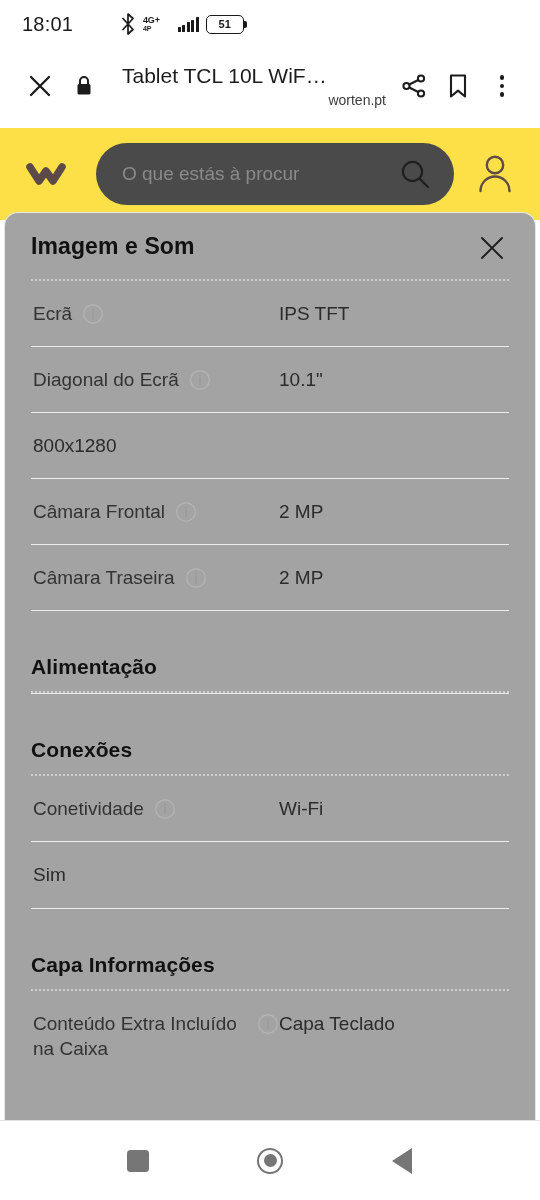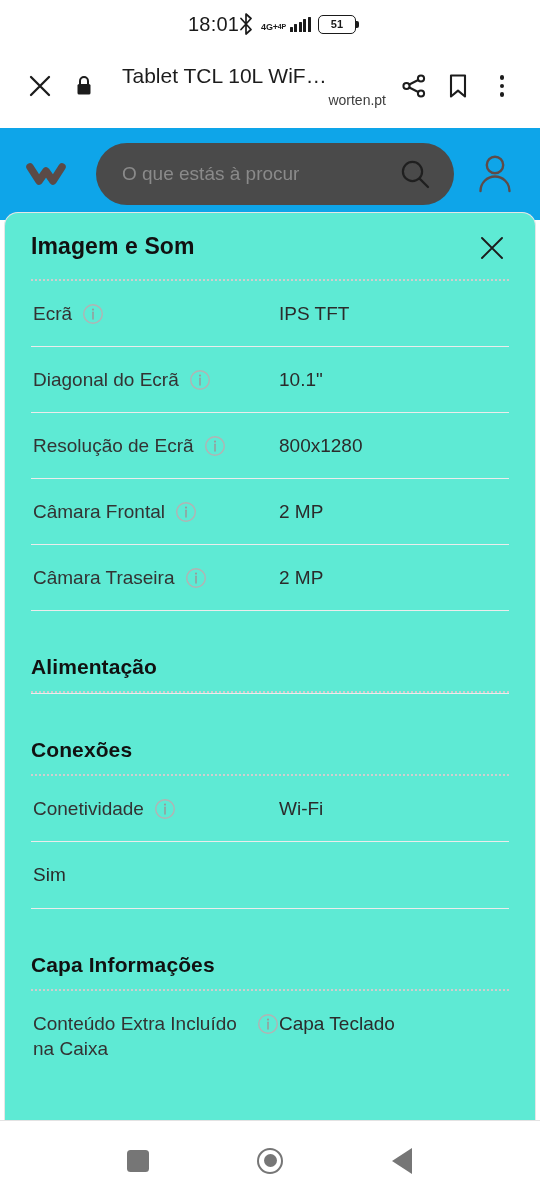--- a/index.html
+++ b/index.html
@@ -7,29 +7,30 @@
     width:540px; height:1200px;
     background:#ffffff;
     font-family:"Liberation Sans", sans-serif;
     overflow:hidden;
   }
   .screen { position:relative; width:540px; height:1200px; background:#ffffff; }
 
   
   .statusbar {
     height:48px; display:flex; align-items:center;
-    justify-content:center; padding:0 18px 0 22px;
+    justify-content:flex-start; padding:0 18px 0 22px;
     background:#ffffff;
+    gap:48px;
   }
   .clock { font-size:20px; color:#1a1a1a; letter-spacing:.2px; }
   .status-right { display:flex; align-items:center; gap:7px; }
   .bt-icon { width:15px; height:22px; display:block; }
   .net { display:flex; align-items:flex-end; gap:2px; }
-  .net-labels { display:flex; flex-direction:row; line-height:1;
-                align-items:flex-start; margin-right:2px; }
+  .net-labels { display:flex; flex-direction:column; line-height:1;
+                align-items:flex-start; margin-right:16px; }
   .net-g { font-size:9px; color:#1a1a1a; font-weight:700; letter-spacing:-.2px; }
   .net-sub { font-size:7px; color:#1a1a1a; font-weight:700; letter-spacing:-.2px; }
   .bars { display:flex; align-items:flex-end; gap:1.5px; height:15px; }
   .bars i { display:block; width:3px; background:#1a1a1a; border-radius:.5px; }
   .bars i:nth-child(1){height:5px}.bars i:nth-child(2){height:7.5px}
   .bars i:nth-child(3){height:10px}.bars i:nth-child(4){height:12.5px}
   .bars i:nth-child(5){height:15px}
   .battery { position:relative; width:38px; height:19px;
              border:1.6px solid #1a1a1a; border-radius:5px;
              display:flex; align-items:center; justify-content:center; }
@@ -46,37 +47,37 @@
             display:flex; align-items:center; justify-content:center; }
   .bb-title-wrap { flex:1 1 auto; min-width:0; padding-left:16px; padding-right:6px; }
   .bb-title { font-size:21px; color:#1c1c1c; white-space:nowrap;
               overflow:hidden; text-overflow:ellipsis; line-height:1.15; }
   .bb-url { font-size:14px; color:#3c3c3c; margin-top:3px; line-height:1.15;text-align:right; }
   .dots { display:flex; flex-direction:column; gap:4px; align-items:center; }
   .dots i { width:4.6px; height:4.6px; border-radius:50%; background:#1c1c1c; display:block; }
 
   
   .site-header {
-    position:relative; height:92px; background:#0ea5e9;
+    position:relative; height:92px; background:#fde047;
     display:flex; align-items:center; padding:0 18px 0 26px; gap:14px;
   }
   .w-logo { width:56px; flex:0 0 auto; display:flex; align-items:center; }
   .searchbox {
     flex:1 1 auto; height:62px; background:#4a4a4a; border-radius:34px;
     display:flex; align-items:center; padding:0 22px 0 26px; gap:10px; min-width:0;
   }
   .search-ph { flex:1 1 auto; color:#8a8a8a; font-size:19px;
                white-space:nowrap; overflow:hidden; }
   .account { width:54px; flex:0 0 auto; display:flex;
              align-items:center; justify-content:center; }
 
   
   .sheet {
     position:absolute; left:4px; right:4px; top:212px; bottom:80px;
-    background:#5eead4; border:1px solid #e6e6e6;
+    background:#a3a3a3; border:1px solid #e6e6e6;
     border-radius:14px 14px 0 0; border-bottom:none;
     overflow:hidden;
   }
   .sheet-inner { padding:0 26px; height:100%; overflow:hidden; }
 
   .sheet-head { display:flex; align-items:flex-start;
                 justify-content:space-between; padding:20px 0 14px 0; }
   .sheet-title { font-size:23px; font-weight:700; color:#111111; letter-spacing:.1px; }
   .close-btn { width:34px; height:34px; flex:0 0 auto; margin-top:-2px;
                display:flex; align-items:center; justify-content:center; }
@@ -234,28 +235,20 @@
                 <span class="info-icon"><svg width="22" height="22" viewBox="0 0 22 22">
                     <circle cx="11" cy="11" r="9.3" fill="none" stroke="#b3b3b3" stroke-width="1.4"></circle>
                     <circle cx="11" cy="6.6" r="1.05" fill="#9a9a9a"></circle>
                     <path d="M11 9.3 V15.9" stroke="#9a9a9a" stroke-width="1.5" stroke-linecap="round"></path>
                   </svg></span>
               </div>
               <div class="spec-value">10.1"</div>
             </div>
             <div class="divider-solid"></div>
             <div class="spec-row">
-              <div class="spec-label-wrap">
-                <span class="spec-label">Resolução de Ecrã</span>
-                <span class="info-icon"><svg width="22" height="22" viewBox="0 0 22 22">
-                    <circle cx="11" cy="11" r="9.3" fill="none" stroke="#b3b3b3" stroke-width="1.4"></circle>
-                    <circle cx="11" cy="6.6" r="1.05" fill="#9a9a9a"></circle>
-                    <path d="M11 9.3 V15.9" stroke="#9a9a9a" stroke-width="1.5" stroke-linecap="round"></path>
-                  </svg></span>
-              </div>
               <div class="spec-value">800x1280</div>
             </div>
             <div class="divider-solid"></div>
             <div class="spec-row">
               <div class="spec-label-wrap">
                 <span class="spec-label">Câmara Frontal</span>
                 <span class="info-icon"><svg width="22" height="22" viewBox="0 0 22 22">
                     <circle cx="11" cy="11" r="9.3" fill="none" stroke="#b3b3b3" stroke-width="1.4"></circle>
                     <circle cx="11" cy="6.6" r="1.05" fill="#9a9a9a"></circle>
                     <path d="M11 9.3 V15.9" stroke="#9a9a9a" stroke-width="1.5" stroke-linecap="round"></path>

